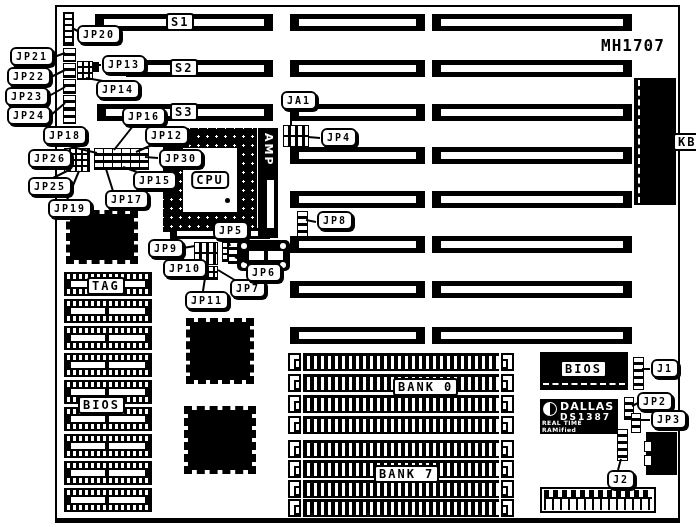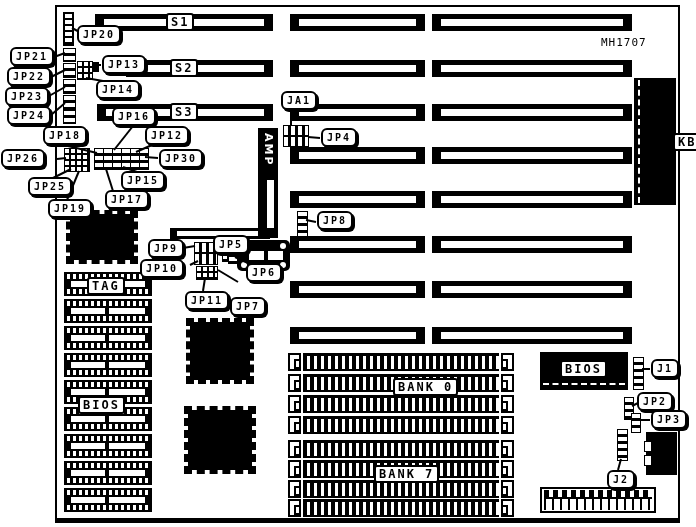--- a/index.html
+++ b/index.html
@@ -76,21 +76,21 @@
   .edgecon{position:absolute;left:646px;top:432px;width:31px;height:43px;background:#000;z-index:5;}
   .edgecon .n1,.edgecon .n2{position:absolute;left:-2px;width:6px;height:9px;background:#fff;border:1px solid #000;}
   .edgecon .n1{top:9px}.edgecon .n2{top:23px}
   
   .powercon{position:absolute;left:540px;top:487px;width:116px;height:26px;border:2px solid #000;
             box-sizing:border-box;background:#fff;z-index:5;}
   .powercon .teeth{position:absolute;top:1px;left:2px;right:2px;height:7px;border-bottom:2px solid #000;
             background:repeating-linear-gradient(90deg,#000 0 5px,#fff 5px 9px);}
   .powercon .holes{position:absolute;bottom:1px;left:2px;right:2px;height:11px;border-top:1px solid #000;
             background:repeating-linear-gradient(90deg,#000 0 2px,#fff 2px 8px);}
-  .partno{position:absolute;left:584px;top:36px;font-weight:normal;font-size:11px;letter-spacing:1px;z-index:20;padding-left:17px;}
+  .partno{position:absolute;left:584px;top:36px;font-weight:bold;font-size:16px;letter-spacing:1px;z-index:20;padding-left:17px;}
   svg.lines{position:absolute;left:0;top:0;z-index:25;}
 </style>
 </head>
 <body>
 
 <div class="canvas">
   <div class="board"></div>
   <div class="partno">MH1707</div>
 
   <div class="slot" style="left:290px;top:14px;width:135px;height:17px"></div>
@@ -127,20 +127,26 @@
   <div class="jmp" style="left:93px;top:62px;width:4px;height:8px"></div>
 
   <div class="jmp grid" style="left:64px;top:148px;width:24px;height:22px"></div>
   <div class="jmp v" style="left:94px;top:148px;width:8px;height:20px"></div>
   <div class="jmp v" style="left:103px;top:148px;width:8px;height:20px"></div>
   <div class="jmp v" style="left:112px;top:148px;width:8px;height:20px"></div>
   <div class="jmp v" style="left:121px;top:148px;width:8px;height:20px"></div>
   <div class="jmp v" style="left:130px;top:148px;width:8px;height:20px"></div>
   <div class="jmp v" style="left:139px;top:148px;width:8px;height:20px"></div>
 
+  <div class="cpu">
+    <div class="inner">
+      <div class="tagbox lbl">CPU</div>
+      <div class="dot"></div>
+    </div>
+  </div>
   <div class="underbar"></div>
   <div class="amp">
     <div class="txt">AMP</div>
     <div class="aslot"></div>
   </div>
 
   <div class="jmp h" style="left:283px;top:125px;width:24px;height:9px"></div>
   <div class="jmp h" style="left:283px;top:136px;width:24px;height:9px"></div>
   <div class="jmp v" style="left:297px;top:211px;width:9px;height:24px"></div>
 
@@ -266,20 +272,26 @@
   <div class="kbdcon">
     <div class="dash"></div>
   </div>
   <div class="tagbox" style="left:673px;top:133px">KBD</div>
 
   <div class="bioschip">
     <div class="dash"></div>
   </div>
   <div class="tagbox" style="left:560px;top:360px">BIOS</div>
 
+  <div class="dallas">
+    <div class="logo"></div>
+    <div class="l1">DALLAS</div>
+    <div class="l2">DS1387</div>
+    <div class="l3">REAL TIME RAMified</div>
+  </div>
 
   <div class="jmp v" style="left:633px;top:357px;width:9px;height:31px"></div>
   <div class="jmp v" style="left:624px;top:397px;width:8px;height:21px"></div>
   <div class="jmp v" style="left:631px;top:413px;width:8px;height:18px"></div>
   <div class="jmp v" style="left:617px;top:429px;width:9px;height:30px"></div>
 
   <div class="edgecon">
     <div class="n1"></div>
     <div class="n2"></div>
   </div>
@@ -322,35 +334,35 @@
     </g>
   </svg>
 
   <div class="callout" style="left:77px;top:25px">JP20</div>
   <div class="callout" style="left:10px;top:47px">JP21</div>
   <div class="callout" style="left:7px;top:67px">JP22</div>
   <div class="callout" style="left:5px;top:87px">JP23</div>
   <div class="callout" style="left:7px;top:106px">JP24</div>
   <div class="callout" style="left:102px;top:55px">JP13</div>
   <div class="callout" style="left:96px;top:80px">JP14</div>
-  <div class="callout" style="left:112px;top:107px">JP16</div>
+  <div class="callout" style="left:122px;top:107px">JP16</div>
   <div class="callout" style="left:145px;top:126px">JP12</div>
   <div class="callout" style="left:43px;top:126px">JP18</div>
-  <div class="callout" style="left:1px;top:149px">JP26</div>
+  <div class="callout" style="left:28px;top:149px">JP26</div>
   <div class="callout" style="left:159px;top:149px">JP30</div>
   <div class="callout" style="left:28px;top:177px">JP25</div>
-  <div class="callout" style="left:121px;top:171px">JP15</div>
+  <div class="callout" style="left:133px;top:171px">JP15</div>
   <div class="callout" style="left:105px;top:190px">JP17</div>
   <div class="callout" style="left:48px;top:199px">JP19</div>
   <div class="callout" style="left:281px;top:91px">JA1</div>
   <div class="callout" style="left:321px;top:128px">JP4</div>
   <div class="callout" style="left:317px;top:211px">JP8</div>
-  <div class="callout" style="left:213px;top:235px">JP5</div>
+  <div class="callout" style="left:213px;top:221px">JP5</div>
   <div class="callout" style="left:148px;top:239px">JP9</div>
-  <div class="callout" style="left:140px;top:259px">JP10</div>
+  <div class="callout" style="left:163px;top:259px">JP10</div>
   <div class="callout" style="left:185px;top:291px">JP11</div>
-  <div class="callout" style="left:230px;top:297px">JP7</div>
+  <div class="callout" style="left:230px;top:279px">JP7</div>
   <div class="callout" style="left:246px;top:263px">JP6</div>
   <div class="callout" style="left:651px;top:359px">J1</div>
   <div class="callout" style="left:637px;top:392px">JP2</div>
   <div class="callout" style="left:651px;top:410px">JP3</div>
   <div class="callout" style="left:607px;top:470px">J2</div>
 </div>
 
 </body></html>

